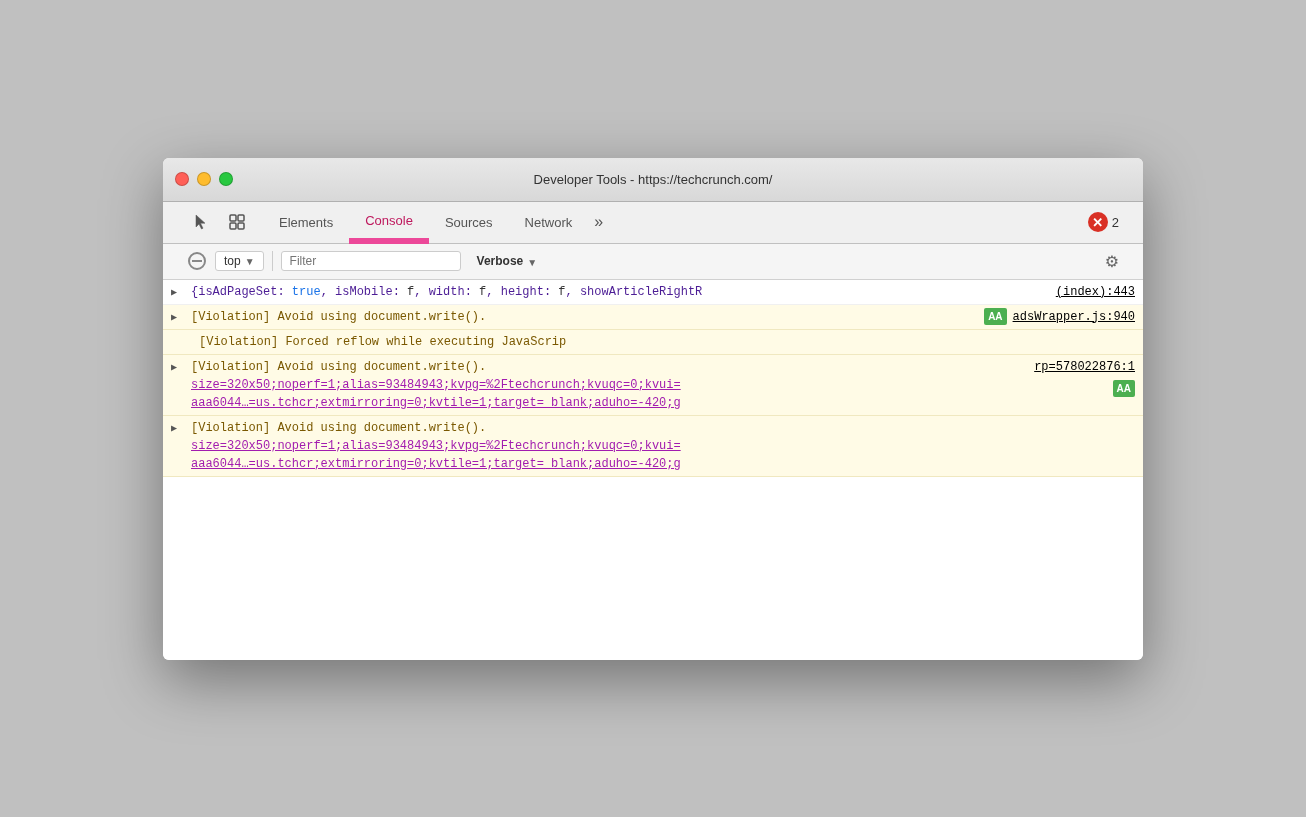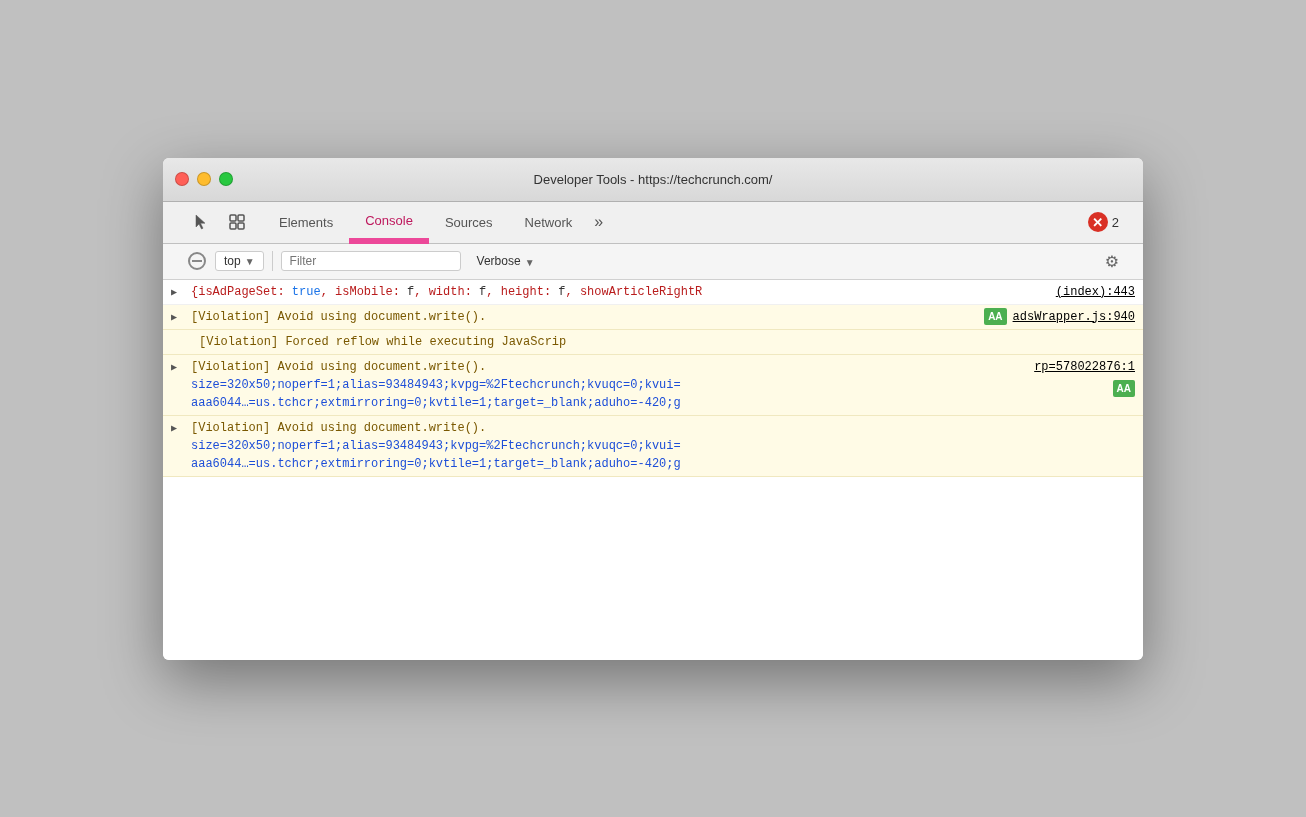--- a/index.html
+++ b/index.html
@@ -191,20 +191,21 @@
       background: white;
     }
     .verbose-select {
       display: flex;
       align-items: flex-end;
       gap: 4px;
       padding: 2px 8px;
       cursor: pointer;
       font-size: 12px;
       color: #333;
+      font-weight: bold;
     }
     .settings-icon {
       margin-left: auto;
       cursor: pointer;
       font-size: 16px;
       color: #666;
     }
     .console-output {
       background: white;
       font-family: 'Menlo', 'Monaco', 'Courier New', monospace;
@@ -236,21 +237,21 @@
       font-size: 12px;
     }
     .expand-arrow {
       position: absolute;
       left: 8px;
       top: 5px;
       font-size: 10px;
       color: #555;
       cursor: pointer;
     }
-    .prop-key { color: #b91c1c; }
+    .prop-key { color: #4c1d95; }
     .prop-val-true { color: #1a73e8; }
     .prop-val-other { color: #333; }
     .violation-text { color: #7a5800; }
     .line-right {
       display: flex;
       align-items: flex-start;
       gap: 6px;
       flex-shrink: 0;
       margin-left: 8px;
     }
@@ -276,21 +277,22 @@
       color: #333;
       white-space: nowrap;
       z-index: 10;
       font-family: -apple-system, BlinkMacSystemFont, sans-serif;
     }
     .multiline-content {
       display: flex;
       flex-direction: column;
     }
     .underline-link {
-      color: #1d4ed8;
+      color: #a21caf;
+      text-decoration: underline;
       cursor: pointer;
     }
   </style>
 </head>
 <body>
 
 <div class="window">
 
   <div class="titlebar">
     <div class="traffic-lights">

